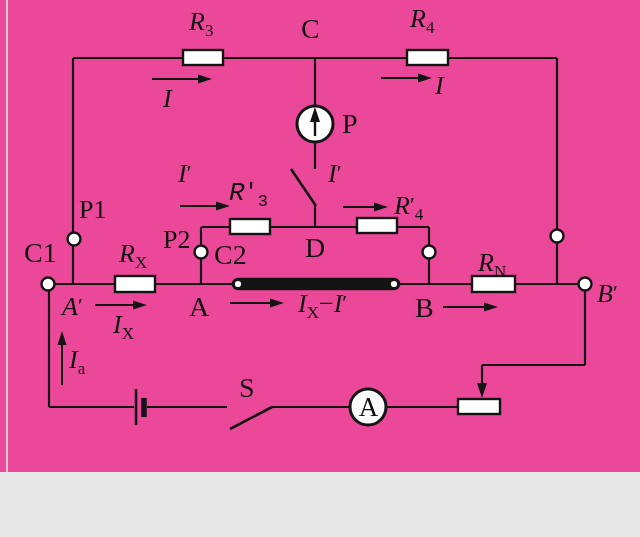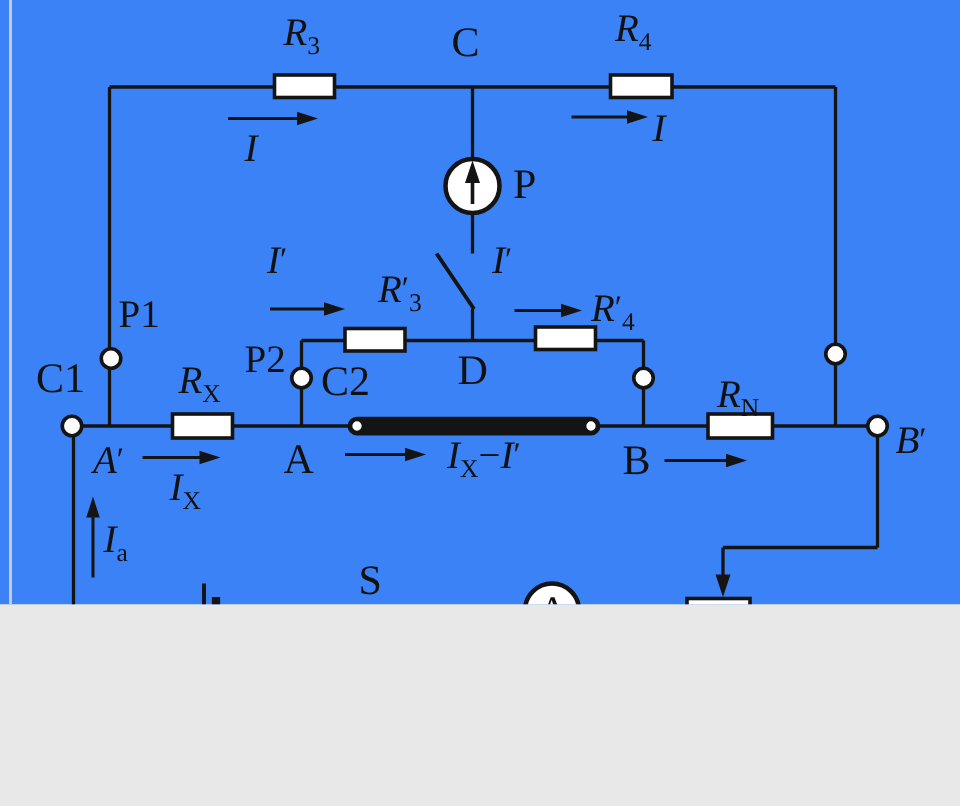--- a/index.html
+++ b/index.html
@@ -1,17 +1,17 @@
 <!DOCTYPE html>
 <html><head>
 <meta charset="utf-8">
 <style>
   html,body{margin:0;padding:0;background:#e8e8e8;}
   #stage{
-    position:relative;width:640px;height:403px;background:#3b82f6;
+    position:relative;width:640px;height:472px;background:#ec4899;
     overflow:hidden;font-family:"Liberation Serif",serif;color:#111;
   }
   #stage svg{position:absolute;left:0;top:0;}
   .lbl{position:absolute;white-space:nowrap;line-height:1;color:#111;}
   .f26{font-size:26px;}
   .f28{font-size:28px;}
   .it{font-style:italic;}
   .sb{font-size:17px;font-style:normal;vertical-align:-6px;letter-spacing:0;}
   .pr{font-size:22px;font-style:normal;vertical-align:2px;}
   .op{font-style:normal;}
@@ -125,21 +125,21 @@
   <div class="lbl f26" style="left:410px;top:6px;"><span class="it">R</span><span class="sb">4</span></div>
 
   <div class="lbl f26 it" style="left:163px;top:86px;"><span>I</span></div>
 
   <div class="lbl f26 it" style="left:435px;top:73px;"><span>I</span></div>
 
   <div class="lbl f28" style="left:342px;top:110px;"><span>P</span></div>
 
   <div class="lbl f26" style="left:178px;top:161px;"><span class="it">I</span><span class="pr">′</span></div>
 
-  <div class="lbl f26" style="left:252px;top:180px;"><span class="it">R</span><span class="pr">′</span><span class="sb">3</span></div>
+  <div class="lbl f26" style="left:229px;top:180px;font-family:Liberation Mono, monospace;"><span class="it">R</span><span class="pr">′</span><span class="sb">3</span></div>
 
   <div class="lbl f26" style="left:328px;top:161px;"><span class="it">I</span><span class="pr">′</span></div>
 
   <div class="lbl f26" style="left:394px;top:178px;margin-top:15px;"><span class="it">R</span><span class="pr">′</span><span class="sb">4</span></div>
 
   <div class="lbl f26" style="left:79px;top:197px;text-align:center;"><span>P1</span></div>
 
   <div class="lbl f26" style="left:163px;top:227px;"><span>P2</span></div>
 
   <div class="lbl f28" style="left:24px;top:239px;"><span>C1</span></div>

